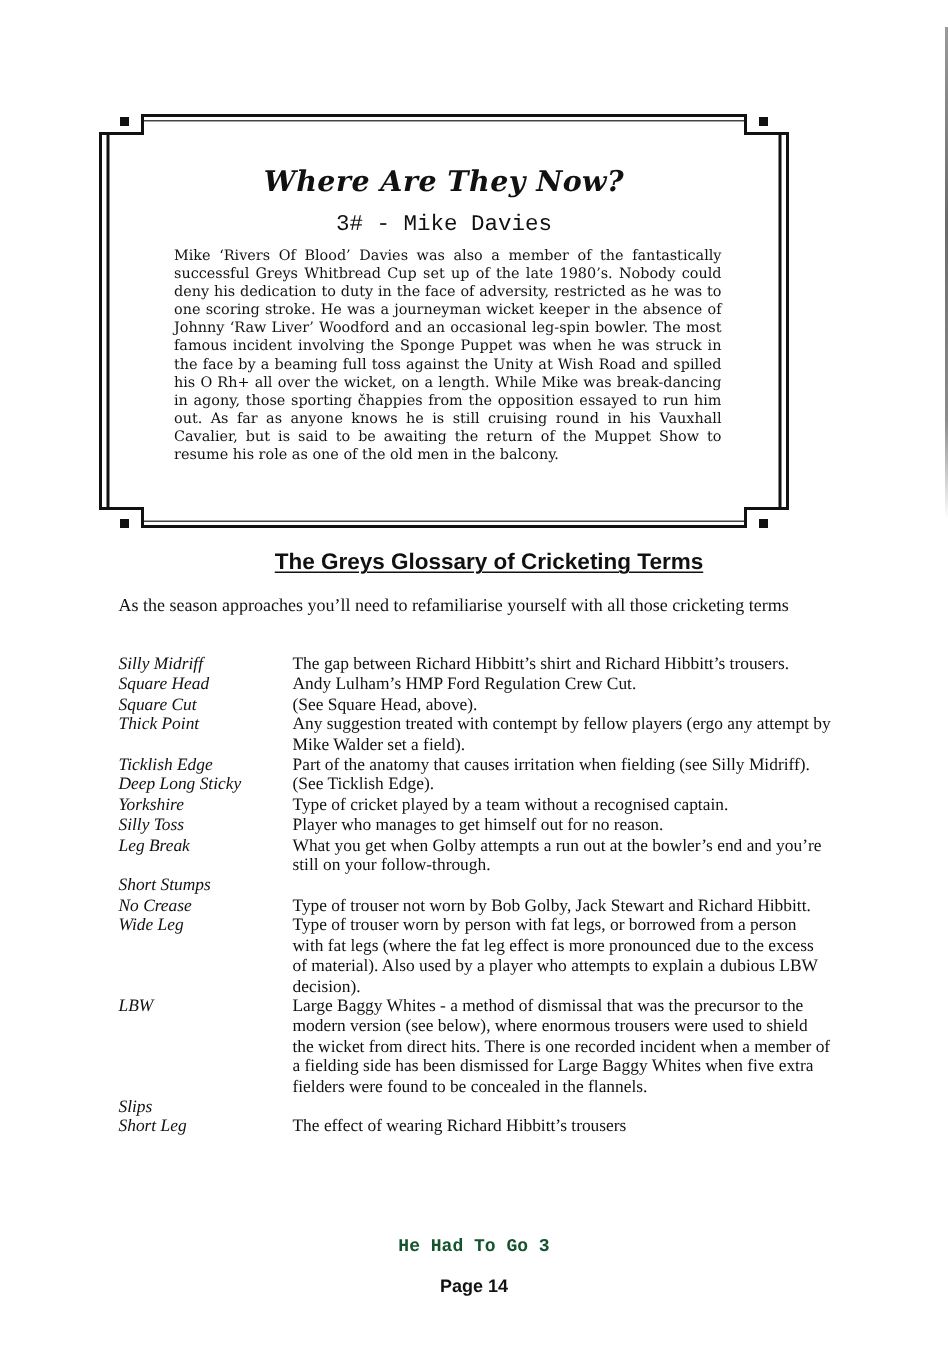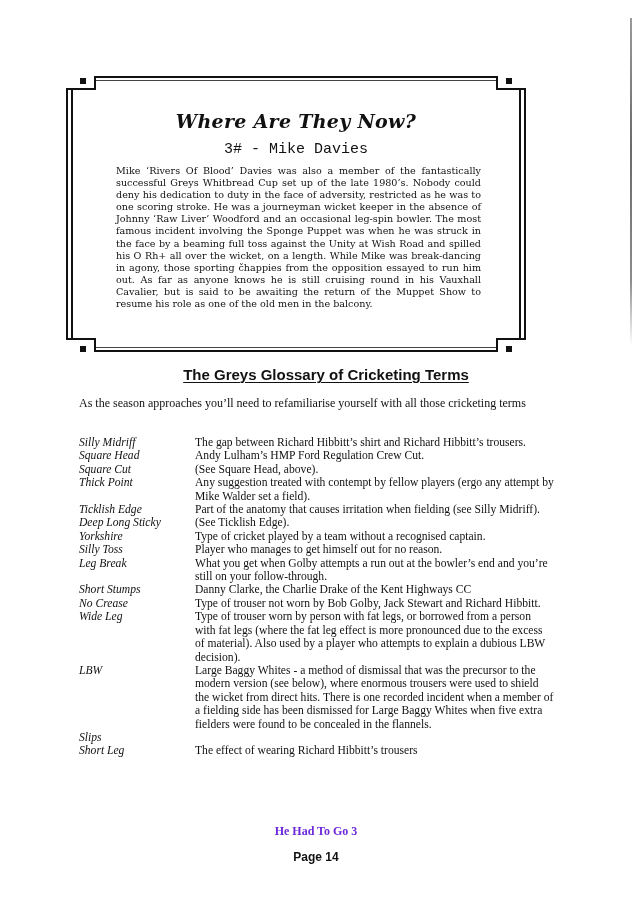--- a/index.html
+++ b/index.html
@@ -133,24 +133,24 @@
   .gloss-def {
     flex: 1 1 auto;
   }
 
   
   .footer-title {
     position: absolute;
     left: 0; right: 0;
     top: 824px;
     text-align: center;
-    font-family: Liberation Serif, serif;
+    font-family: Liberation Mono, monospace;
     font-weight: bold;
     font-size: 12px;
-    color: #6d28d9;
+    color: #14532d;
   }
   .footer-page {
     position: absolute;
     left: 0; right: 0;
     top: 850px;
     text-align: center;
     font-family: "Liberation Sans", sans-serif;
     font-weight: bold;
     font-size: 12px;
     color: #111;
@@ -228,21 +228,20 @@
   <div class="gloss-row">
     <div class="gloss-term">Silly Toss</div>
     <div class="gloss-def">Player who manages to get himself out for no reason.</div>
   </div>
   <div class="gloss-row">
     <div class="gloss-term">Leg Break</div>
     <div class="gloss-def">What you get when Golby attempts a run out at the bowler’s end and you’re still on your follow-through.</div>
   </div>
   <div class="gloss-row">
     <div class="gloss-term">Short Stumps</div>
-    <div class="gloss-def">Danny Clarke, the Charlie Drake of the Kent Highways CC</div>
   </div>
   <div class="gloss-row">
     <div class="gloss-term">No Crease</div>
     <div class="gloss-def">Type of trouser not worn by Bob Golby, Jack Stewart and Richard Hibbitt.</div>
   </div>
   <div class="gloss-row">
     <div class="gloss-term">Wide Leg</div>
     <div class="gloss-def">Type of trouser worn by person with fat legs, or borrowed from a person with fat legs (where the fat leg effect is more pronounced due to the excess of material). Also used by a player who attempts to explain a dubious LBW decision).</div>
   </div>
   <div class="gloss-row">

